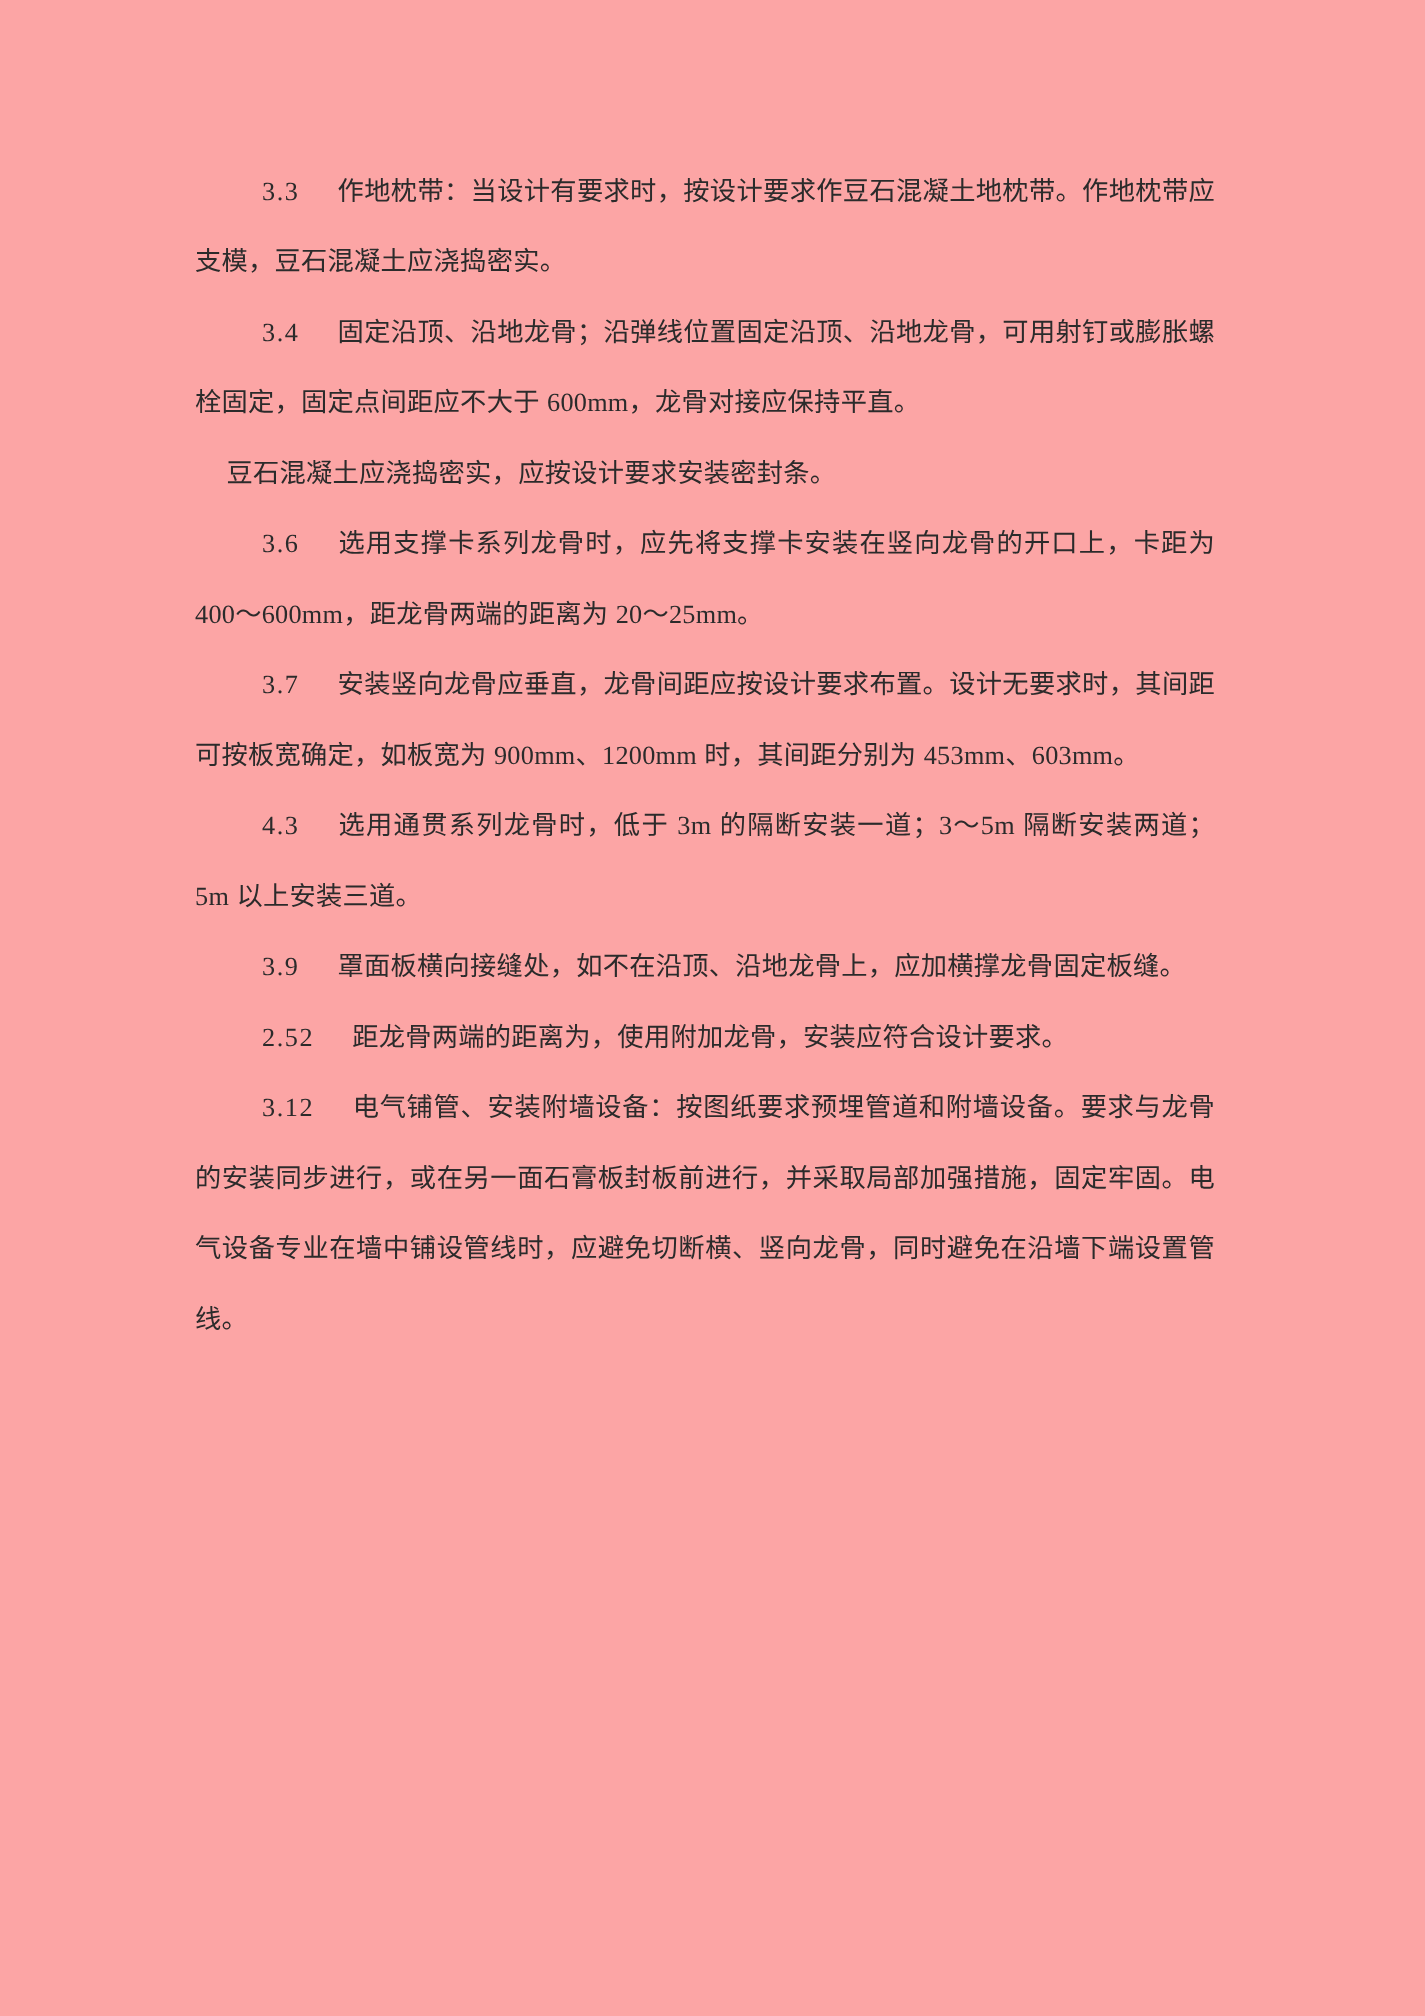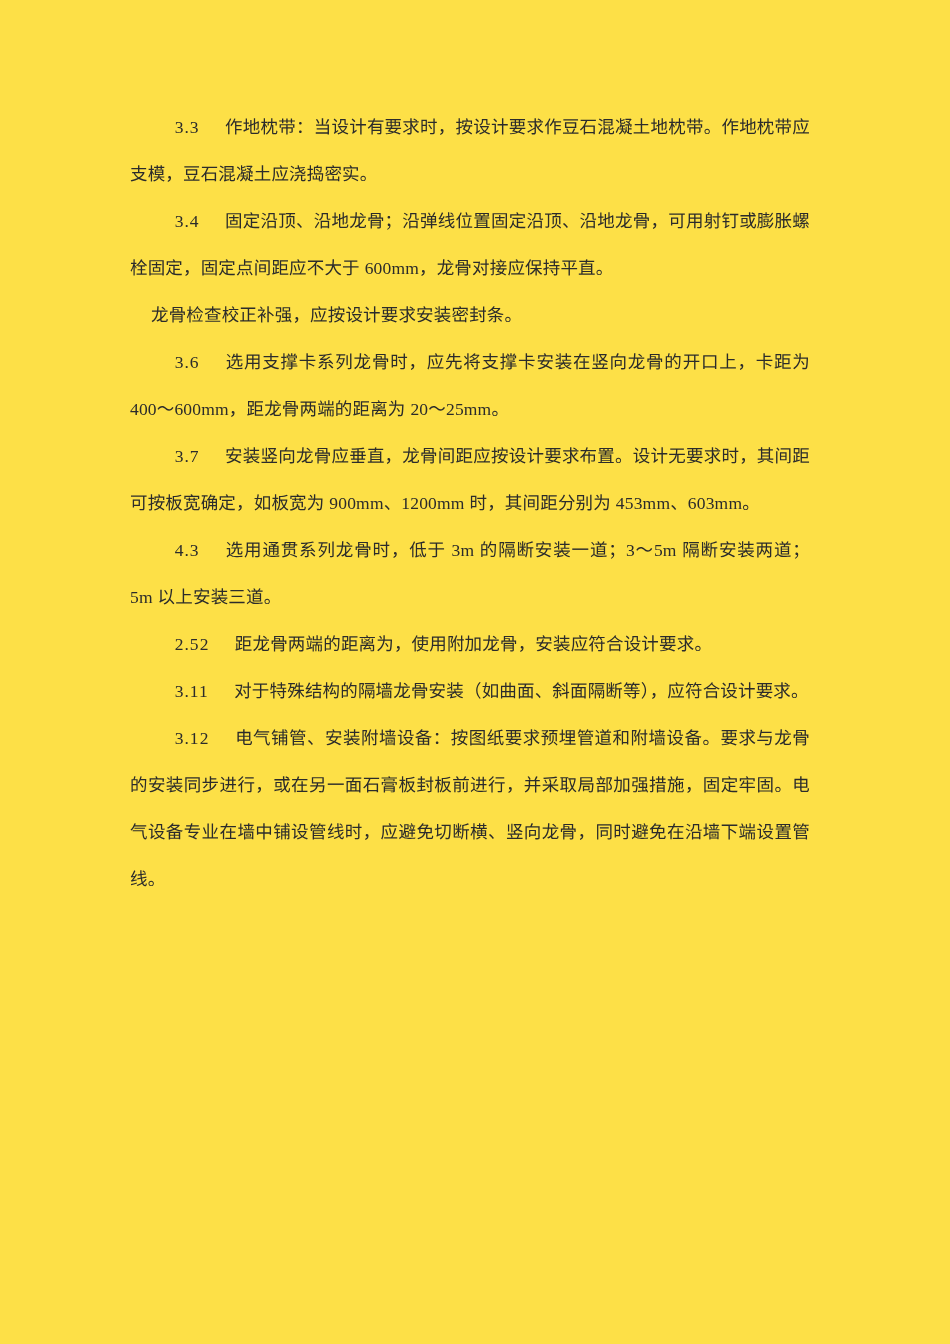--- a/index.html
+++ b/index.html
@@ -5,21 +5,21 @@
 <style>
   html, body {
     margin: 0;
     padding: 0;
     background: #ffffff;
   }
   .page {
     position: relative;
     width: 950px;
     height: 1344px;
-    background: #fde047;
+    background: #fca5a5;
     margin: 0 auto;
     overflow: hidden;
     box-sizing: border-box;
   }
   .doc-body {
     position: absolute;
     left: 130px;
     top: 104px;
     width: 680px;
     font-family: "Liberation Serif", "DejaVu Serif", serif;
@@ -55,21 +55,21 @@
     -webkit-font-smoothing: antialiased;
   }
 </style>
 </head>
 <body>
 
 <div class="page">
   <div class="doc-body" id="doc-body">
       <p class="para"><span class="num">3.3</span><span class="gap"></span><span class="ptext">作地枕带：当设计有要求时，按设计要求作豆石混凝土地枕带。作地枕带应支模，豆石混凝土应浇捣密实。</span></p>
       <p class="para"><span class="num">3.4</span><span class="gap"></span><span class="ptext">固定沿顶、沿地龙骨；沿弹线位置固定沿顶、沿地龙骨，可用射钉或膨胀螺栓固定，固定点间距应不大于 600mm，龙骨对接应保持平直。</span></p>
-      <p class="para single-indent"><span class="ptext">龙骨检查校正补强，应按设计要求安装密封条。</span></p>
+      <p class="para single-indent"><span class="ptext">豆石混凝土应浇捣密实，应按设计要求安装密封条。</span></p>
       <p class="para"><span class="num">3.6</span><span class="gap"></span><span class="ptext">选用支撑卡系列龙骨时，应先将支撑卡安装在竖向龙骨的开口上，卡距为 400～600mm，距龙骨两端的距离为 20～25mm。</span></p>
       <p class="para"><span class="num">3.7</span><span class="gap"></span><span class="ptext">安装竖向龙骨应垂直，龙骨间距应按设计要求布置。设计无要求时，其间距可按板宽确定，如板宽为 900mm、1200mm 时，其间距分别为 453mm、603mm。</span></p>
       <p class="para"><span class="num">4.3</span><span class="gap"></span><span class="ptext">选用通贯系列龙骨时，低于 3m 的隔断安装一道；3～5m 隔断安装两道；5m 以上安装三道。</span></p>
+      <p class="para"><span class="num">3.9</span><span class="gap"></span><span class="ptext">罩面板横向接缝处，如不在沿顶、沿地龙骨上，应加横撑龙骨固定板缝。</span></p>
       <p class="para"><span class="num">2.52</span><span class="gap"></span><span class="ptext">距龙骨两端的距离为，使用附加龙骨，安装应符合设计要求。</span></p>
-      <p class="para"><span class="num">3.11</span><span class="gap"></span><span class="ptext">对于特殊结构的隔墙龙骨安装（如曲面、斜面隔断等），应符合设计要求。</span></p>
       <p class="para"><span class="num">3.12</span><span class="gap"></span><span class="ptext">电气铺管、安装附墙设备：按图纸要求预埋管道和附墙设备。要求与龙骨的安装同步进行，或在另一面石膏板封板前进行，并采取局部加强措施，固定牢固。电气设备专业在墙中铺设管线时，应避免切断横、竖向龙骨，同时避免在沿墙下端设置管线。</span></p>
     </div>
 </div>
 
 </body></html>

